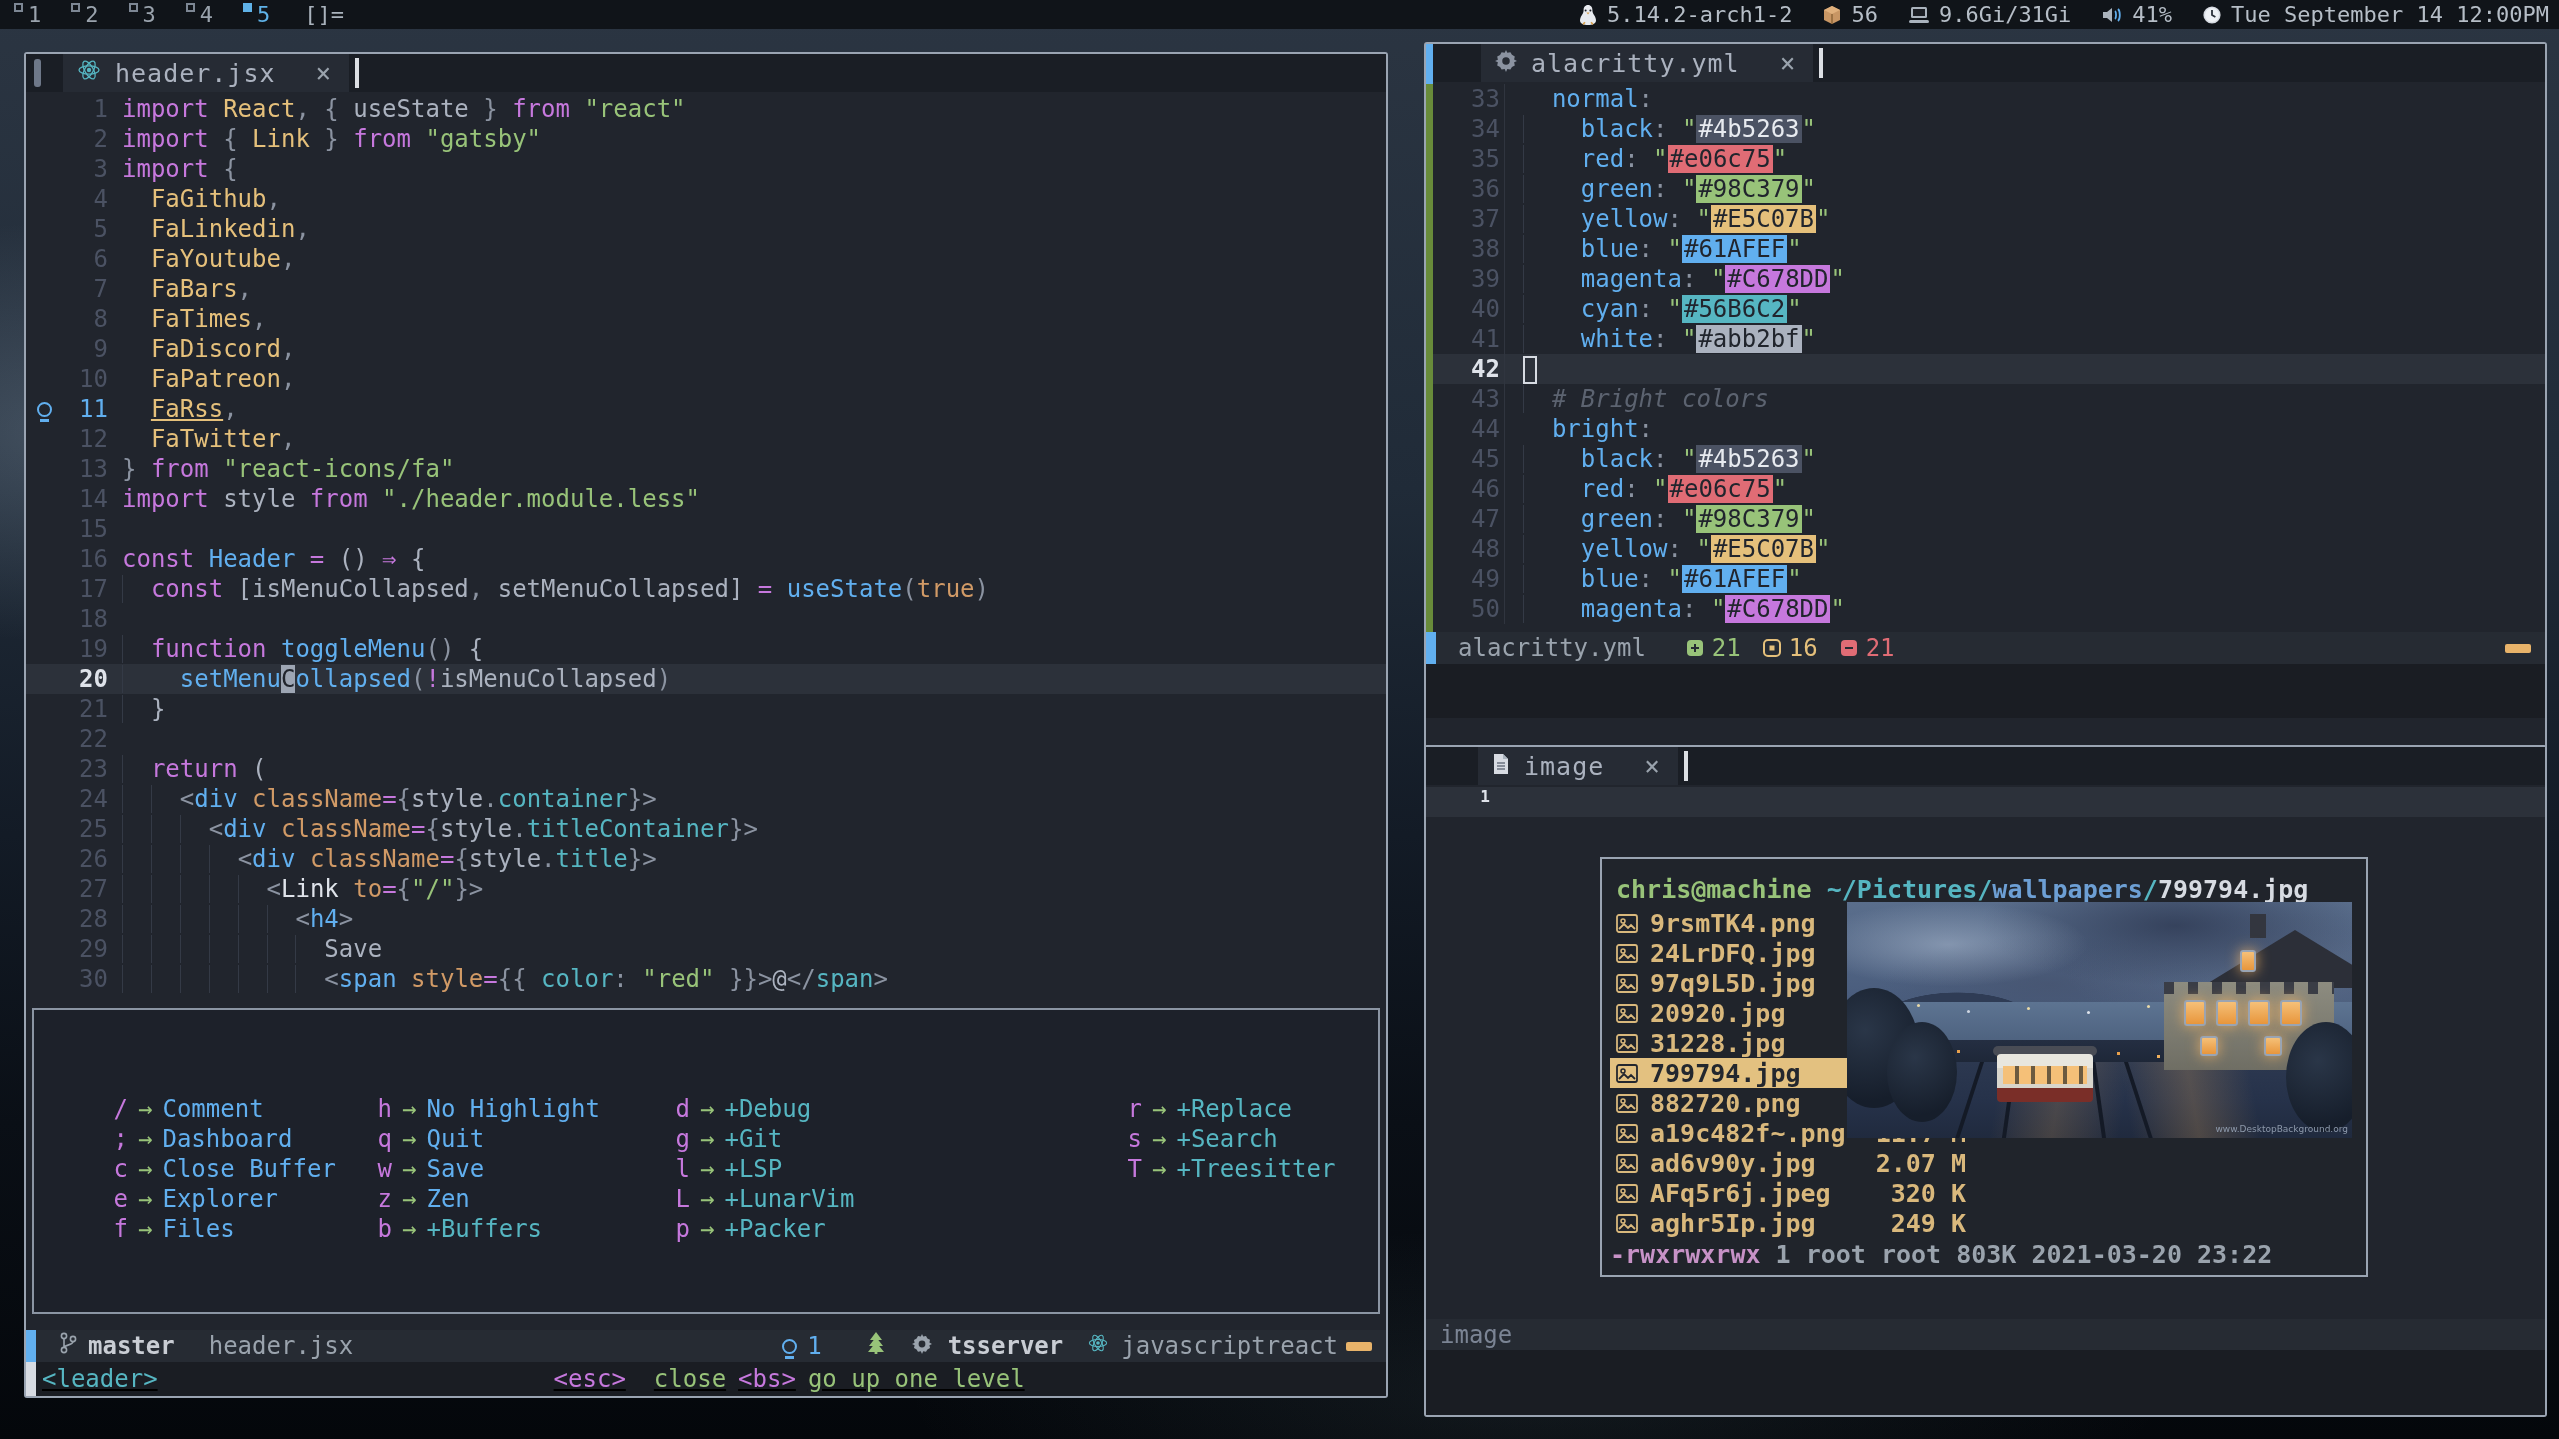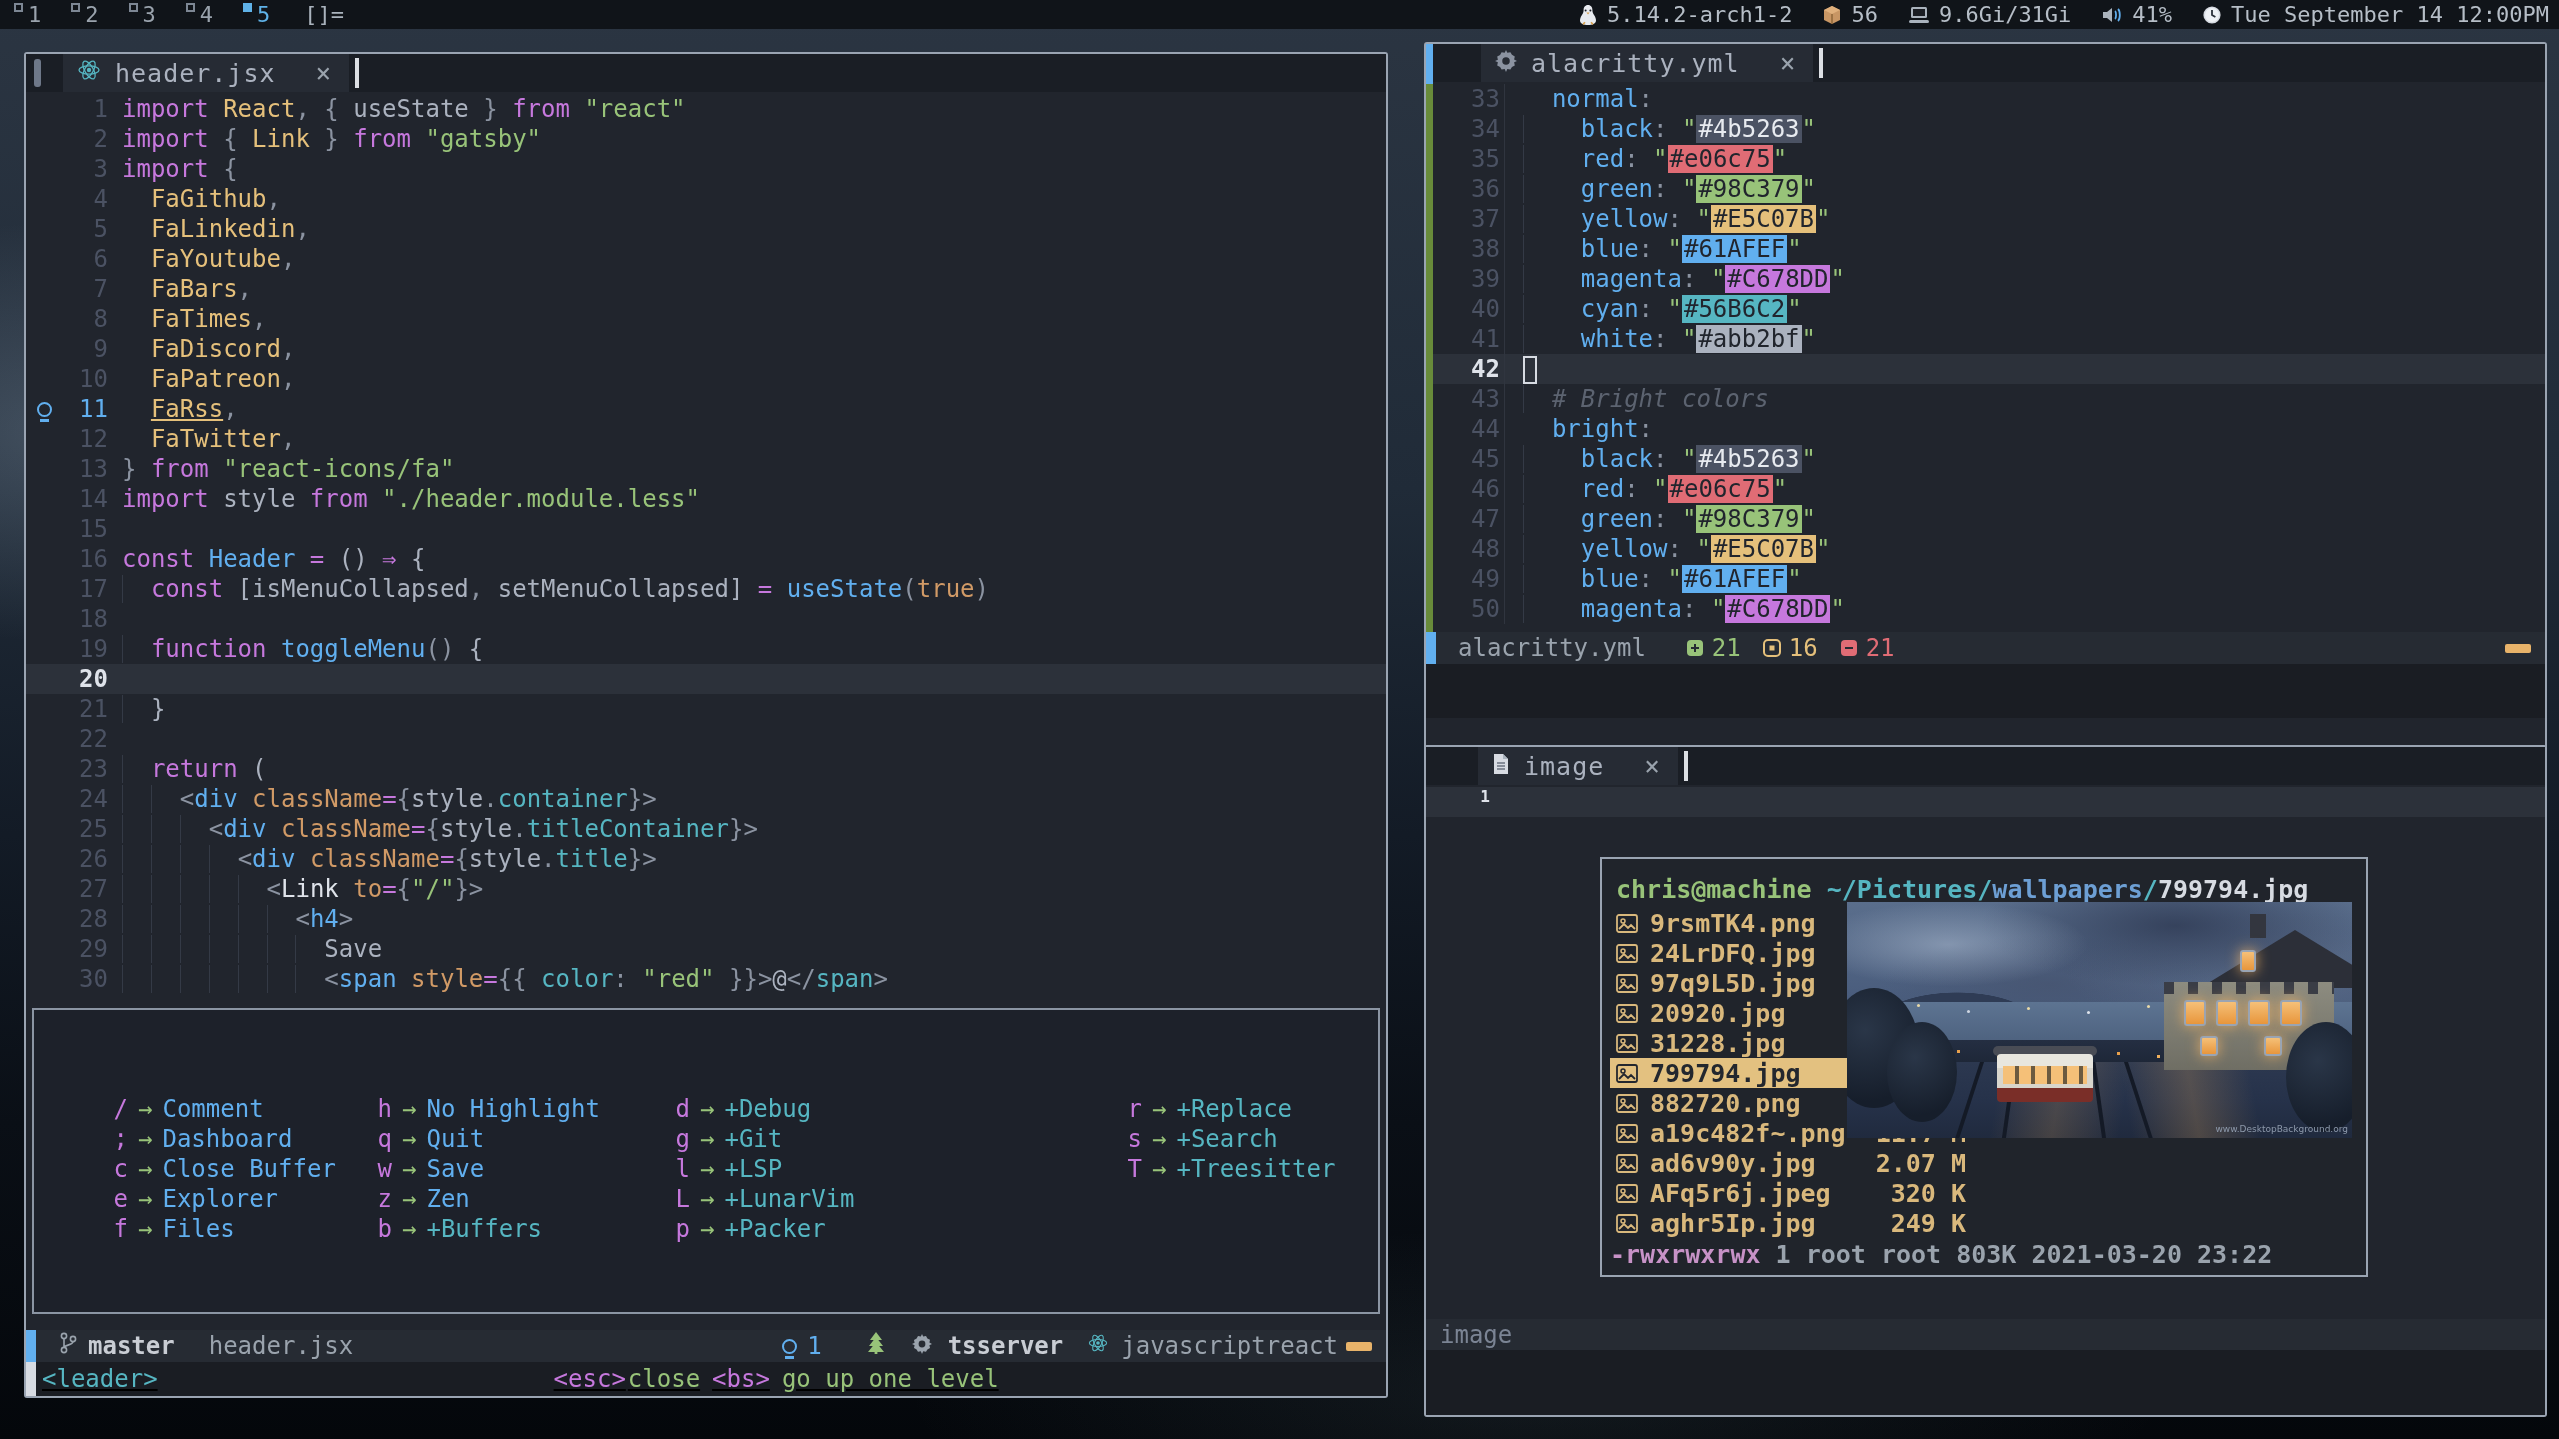--- a/index.html
+++ b/index.html
@@ -229,21 +229,21 @@
       <div class="cl"><span class="sign"></span><span class="ln">10</span><span class="ct"><span class="t-fg">  </span><span class="t-id">FaPatreon</span><span class="t-pun">,</span></span></div>
       <div class="cl"><span class="sign"><span class="bulb"></span></span><span class="ln blue">11</span><span class="ct"><span class="t-fg">  </span><span class="t-id t-u">FaRss</span><span class="t-pun">,</span></span></div>
       <div class="cl"><span class="sign"></span><span class="ln">12</span><span class="ct"><span class="t-fg">  </span><span class="t-id">FaTwitter</span><span class="t-pun">,</span></span></div>
       <div class="cl"><span class="sign"></span><span class="ln">13</span><span class="ct"><span class="t-pun">}</span><span class="t-fg"> </span><span class="t-kw">from</span><span class="t-fg"> </span><span class="t-str">"react-icons/fa"</span></span></div>
       <div class="cl"><span class="sign"></span><span class="ln">14</span><span class="ct"><span class="t-kw">import</span><span class="t-fg"> style </span><span class="t-kw">from</span><span class="t-fg"> </span><span class="t-str">"./header.module.less"</span></span></div>
       <div class="cl"><span class="sign"></span><span class="ln">15</span><span class="ct"></span></div>
       <div class="cl"><span class="sign"></span><span class="ln">16</span><span class="ct"><span class="t-kw">const</span><span class="t-fg"> </span><span class="t-fn">Header</span><span class="t-fg"> </span><span class="t-op">=</span><span class="t-fg"> () </span><span class="t-op">⇒</span><span class="t-fg"> {</span></span></div>
       <div class="cl"><span class="sign"></span><span class="ln">17</span><span class="ct"><span class="t-g">  </span><span class="t-kw">const</span><span class="t-fg"> [</span><span class="t-fg">isMenuCollapsed</span><span class="t-pun">,</span><span class="t-fg"> setMenuCollapsed</span><span class="t-fg">] </span><span class="t-op">=</span><span class="t-fg"> </span><span class="t-fn">useState</span><span class="t-pun">(</span><span class="t-bool">true</span><span class="t-pun">)</span></span></div>
       <div class="cl"><span class="sign"></span><span class="ln">18</span><span class="ct"></span></div>
       <div class="cl"><span class="sign"></span><span class="ln">19</span><span class="ct"><span class="t-g">  </span><span class="t-kw">function</span><span class="t-fg"> </span><span class="t-fn">toggleMenu</span><span class="t-pun">()</span><span class="t-fg"> {</span></span></div>
-      <div class="cl cursorline"><span class="sign"></span><span class="ln boldw">20</span></div>
+      <div class="cl cursorline"><span class="sign"></span><span class="ln boldw">20</span><span class="ct"><span class="t-g">  </span><span class="t-fg">  </span><span class="t-fn">setMenu</span><span class="t-cur">C</span><span class="t-fn">ollapsed</span><span class="t-pun">(</span><span class="t-op">!</span><span class="t-fg">isMenuCollapsed</span><span class="t-pun">)</span></span></div>
       <div class="cl"><span class="sign"></span><span class="ln">21</span><span class="ct"><span class="t-g">  </span><span class="t-fg">}</span></span></div>
       <div class="cl"><span class="sign"></span><span class="ln">22</span><span class="ct"></span></div>
       <div class="cl"><span class="sign"></span><span class="ln">23</span><span class="ct"><span class="t-g">  </span><span class="t-kw">return</span><span class="t-fg"> (</span></span></div>
       <div class="cl"><span class="sign"></span><span class="ln">24</span><span class="ct"><span class="t-g">  </span><span class="t-g">  </span><span class="t-pun">&lt;</span><span class="t-tag">div</span><span class="t-fg"> </span><span class="t-attr">className</span><span class="t-op">=</span><span class="t-pun">{</span><span class="t-fg">style</span><span class="t-pun">.</span><span class="t-prop">container</span><span class="t-pun">}&gt;</span></span></div>
       <div class="cl"><span class="sign"></span><span class="ln">25</span><span class="ct"><span class="t-g">  </span><span class="t-g">  </span><span class="t-g">  </span><span class="t-pun">&lt;</span><span class="t-tag">div</span><span class="t-fg"> </span><span class="t-attr">className</span><span class="t-op">=</span><span class="t-pun">{</span><span class="t-fg">style</span><span class="t-pun">.</span><span class="t-prop">titleContainer</span><span class="t-pun">}&gt;</span></span></div>
       <div class="cl"><span class="sign"></span><span class="ln">26</span><span class="ct"><span class="t-g">  </span><span class="t-g">  </span><span class="t-g">  </span><span class="t-g">  </span><span class="t-pun">&lt;</span><span class="t-tag">div</span><span class="t-fg"> </span><span class="t-attr">className</span><span class="t-op">=</span><span class="t-pun">{</span><span class="t-fg">style</span><span class="t-pun">.</span><span class="t-prop">title</span><span class="t-pun">}&gt;</span></span></div>
       <div class="cl"><span class="sign"></span><span class="ln">27</span><span class="ct"><span class="t-g">  </span><span class="t-g">  </span><span class="t-g">  </span><span class="t-g">  </span><span class="t-g">  </span><span class="t-pun">&lt;</span><span class="t-br">Link</span><span class="t-fg"> </span><span class="t-attr">to</span><span class="t-op">=</span><span class="t-pun">{</span><span class="t-str">"/"</span><span class="t-pun">}&gt;</span></span></div>
       <div class="cl"><span class="sign"></span><span class="ln">28</span><span class="ct"><span class="t-g">  </span><span class="t-g">  </span><span class="t-g">  </span><span class="t-g">  </span><span class="t-g">  </span><span class="t-g">  </span><span class="t-pun">&lt;</span><span class="t-tag">h4</span><span class="t-pun">&gt;</span></span></div>
       <div class="cl"><span class="sign"></span><span class="ln">29</span><span class="ct"><span class="t-g">  </span><span class="t-g">  </span><span class="t-g">  </span><span class="t-g">  </span><span class="t-g">  </span><span class="t-g">  </span><span class="t-g">  </span><span class="t-fg">Save</span></span></div>
       <div class="cl"><span class="sign"></span><span class="ln">30</span><span class="ct"><span class="t-g">  </span><span class="t-g">  </span><span class="t-g">  </span><span class="t-g">  </span><span class="t-g">  </span><span class="t-g">  </span><span class="t-g">  </span><span class="t-pun">&lt;</span><span class="t-tag">span</span><span class="t-fg"> </span><span class="t-attr">style</span><span class="t-op">=</span><span class="t-pun">{{</span><span class="t-fg"> </span><span class="t-prop">color</span><span class="t-pun">:</span><span class="t-fg"> </span><span class="t-str">"red"</span><span class="t-fg"> </span><span class="t-pun">}}</span><span class="t-pun">&gt;</span><span class="t-fg">@</span><span class="t-pun">&lt;/</span><span class="t-prop">span</span><span class="t-pun">&gt;</span></span></div>
@@ -310,21 +310,21 @@
           </svg></span>
       <span style="margin-left:12px;margin-right:48px;">javascriptreact</span>
     </span>
     <span class="sl-orange"></span>
   </div>
 
   <div class="cmdline" style="top:1308px;text-decoration:underline;">
     <span class="cmd-block"></span>
     <span style="color:#56b6c2;margin-left:6px;">&lt;leader&gt;</span>
     <span style="margin-left:396px;color:#c678dd;">&lt;esc&gt;</span>
-    <span style="margin-left:2px;color:#98c379;">close</span>
+    <span style="margin-left:28px;color:#98c379;">close</span>
     <span style="margin-left:12px;color:#c678dd;">&lt;bs&gt;</span>
     <span style="margin-left:12px;color:#98c379;">go up one level</span>
   </div>
 </div>
 
 <div class="win" style="left:1424px;top:42px;width:1123px;height:822px;">
   <div class="edge-strip" style="background:#61afef;height:40px;"></div>
   <div class="edge-strip" style="background:#688b3a;top:40px;height:552px;"></div>
   <div class="tabline" style="margin-left:7px;">
     <div class="tab" style="margin-left:48px;">

